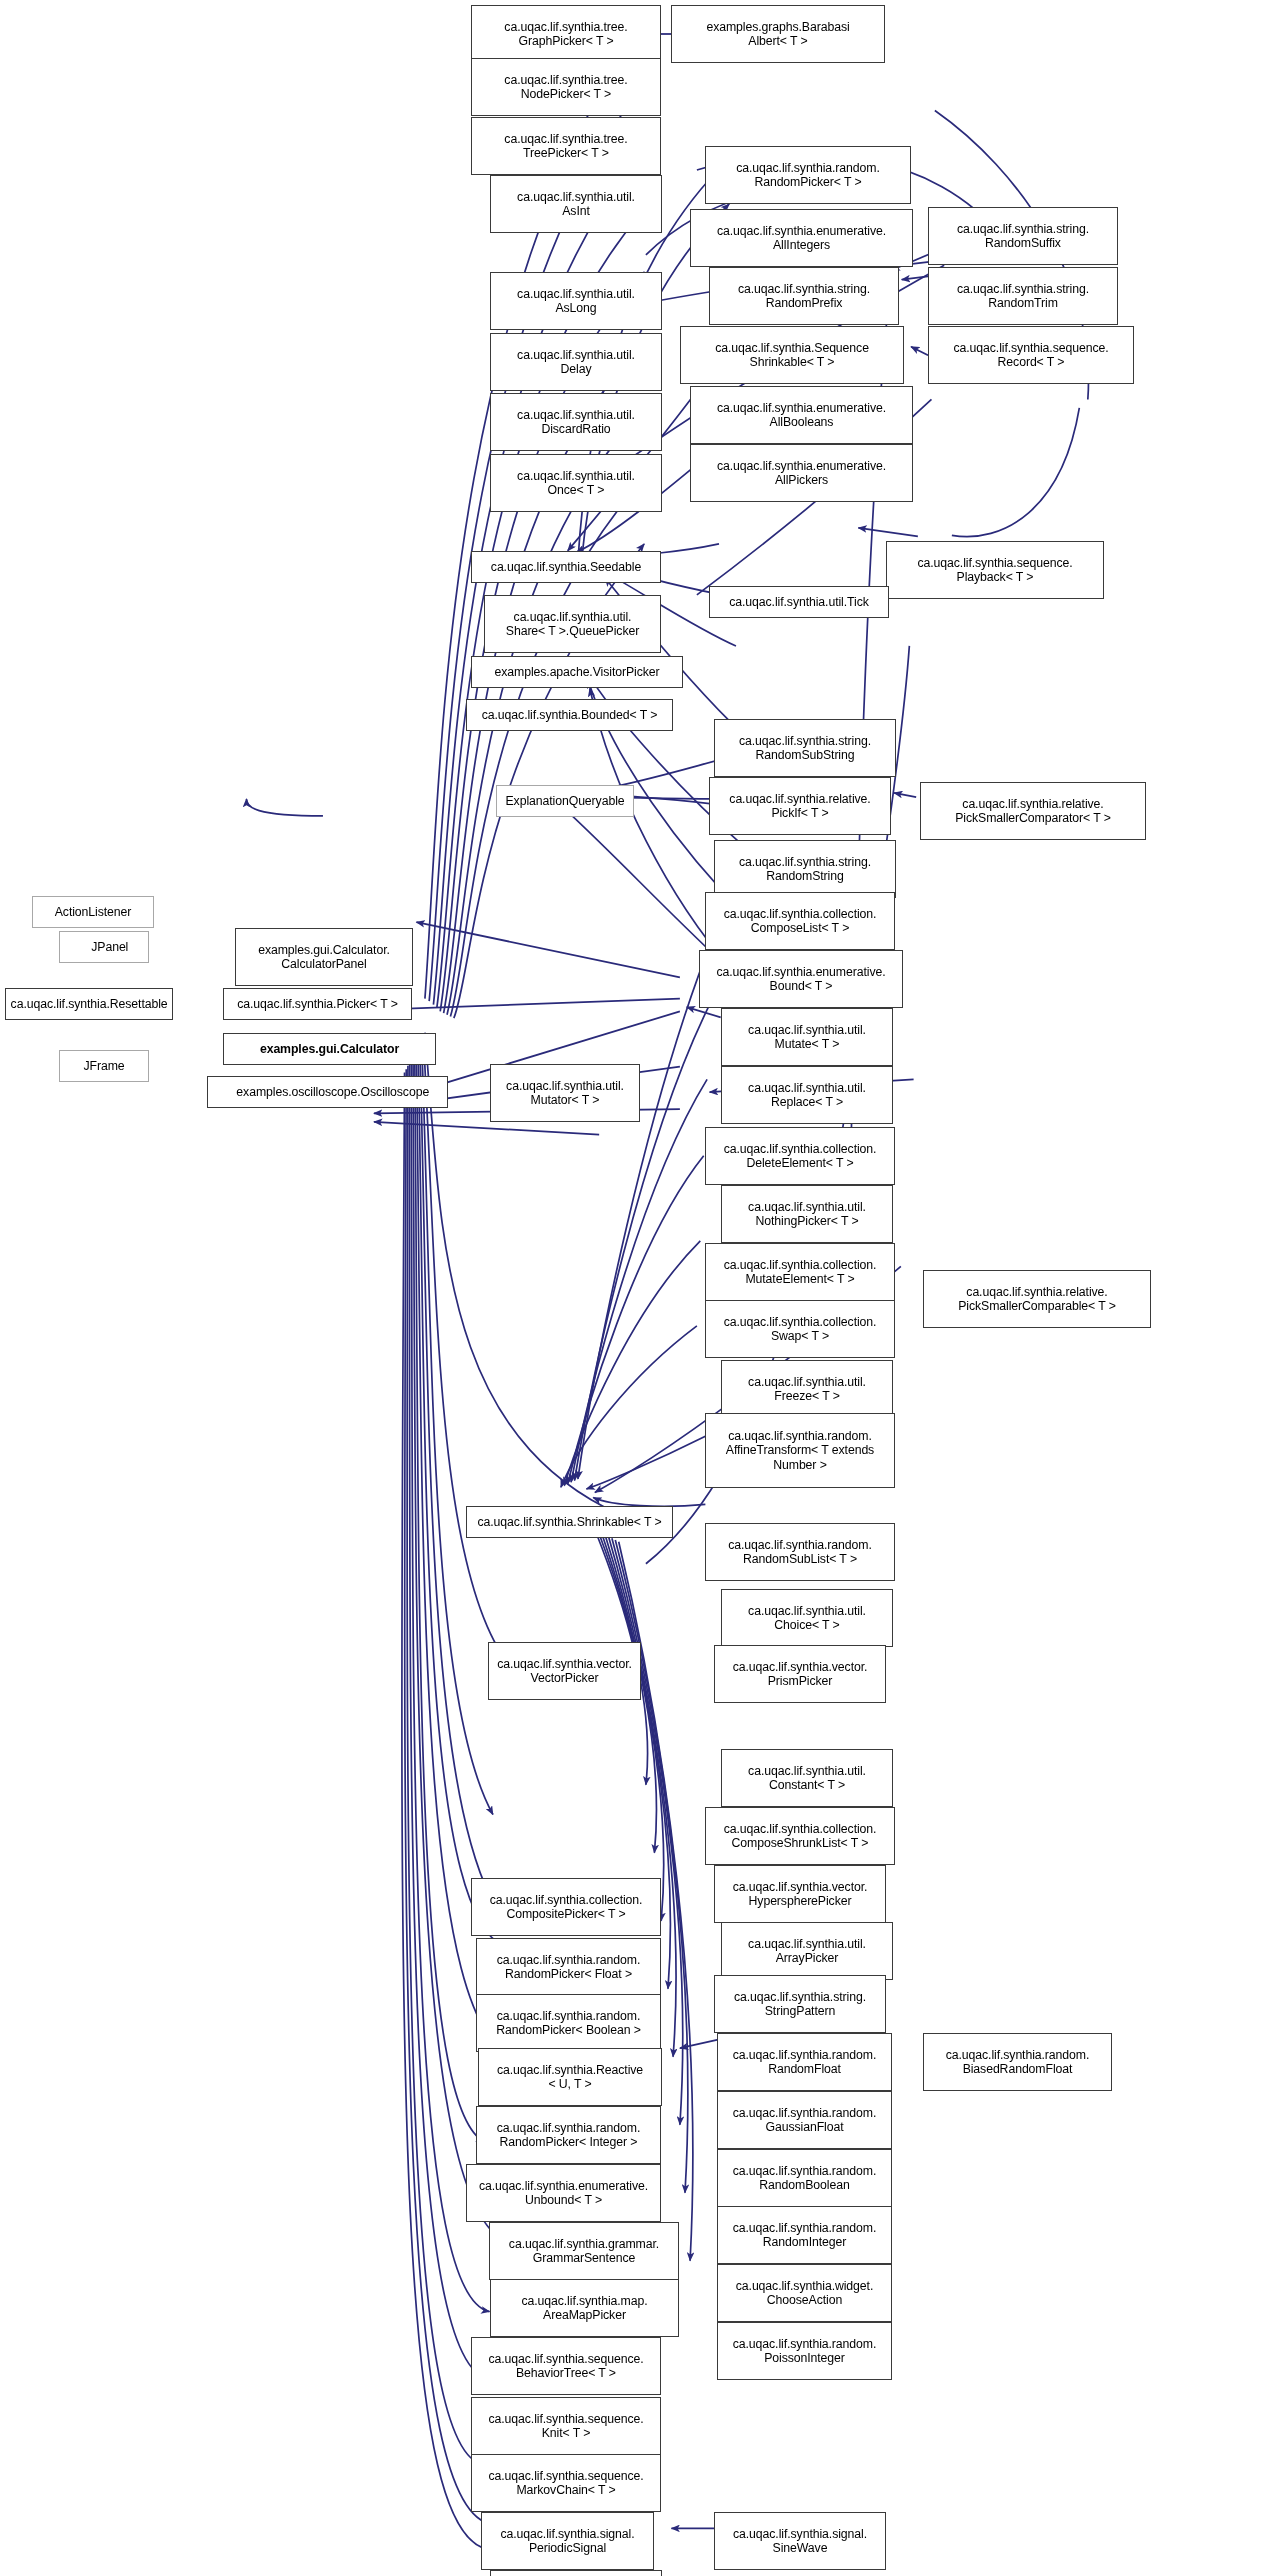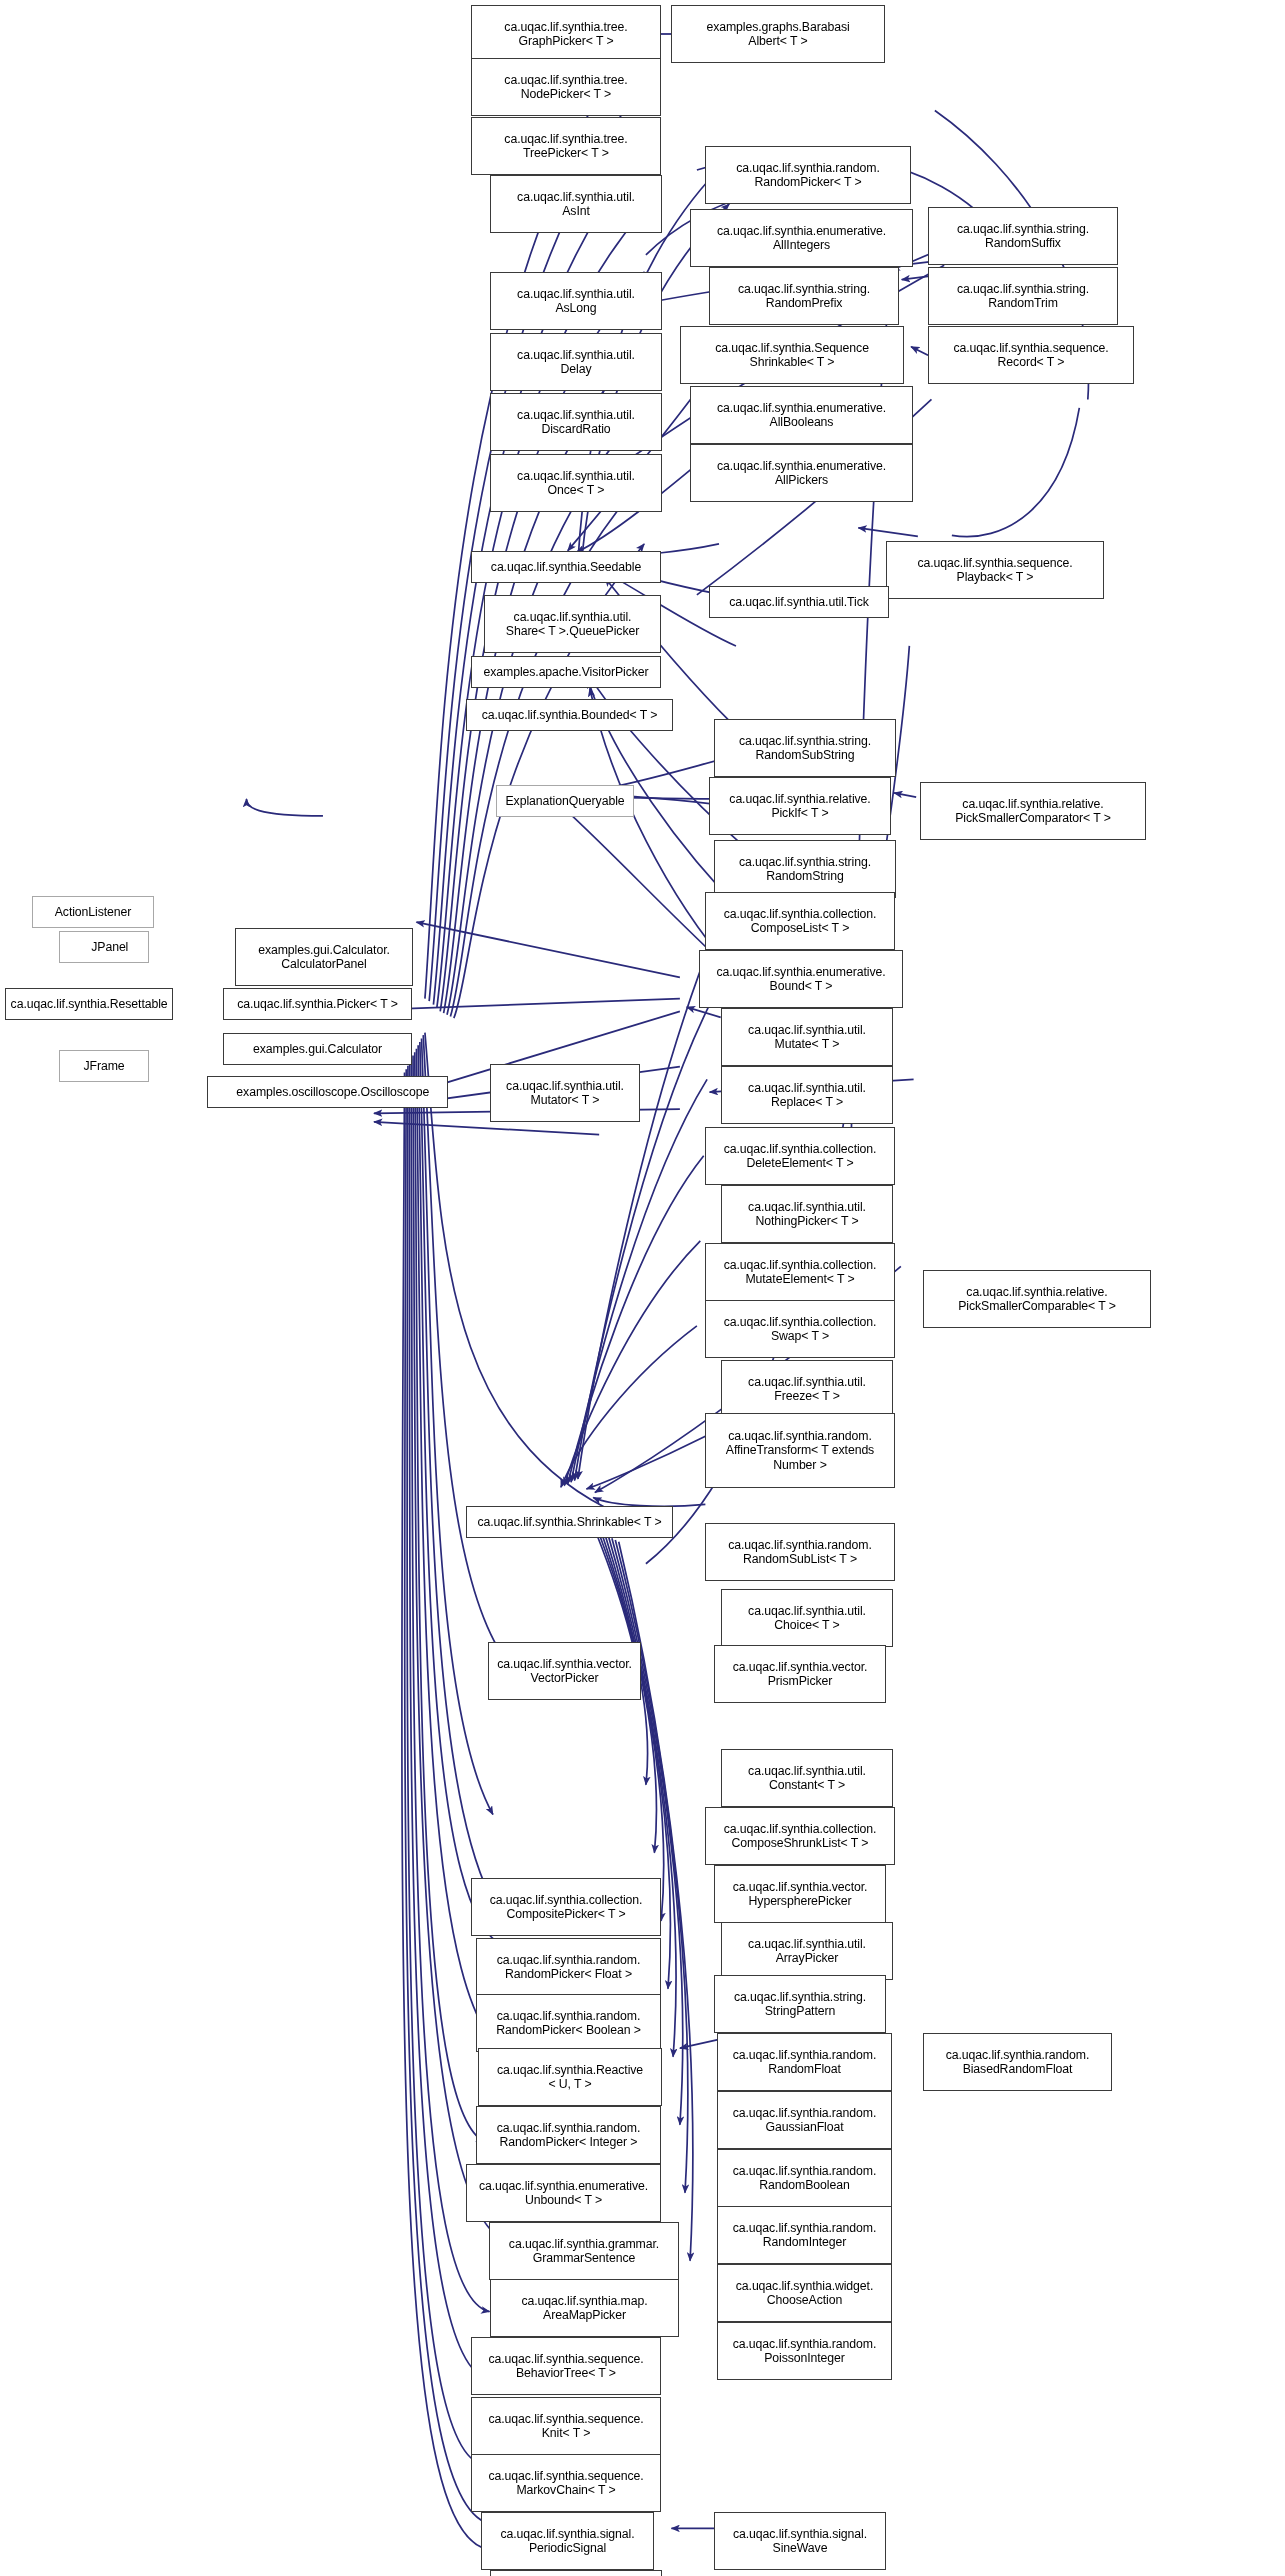--- a/index.html
+++ b/index.html
@@ -191,21 +191,21 @@
       <div class="node thick" style="left: 690px; top: 444px; width: 223px; height: 58px;">ca.uqac.lif.synthia.enumerative.
 AllPickers</div>
       <div class="node thick" style="left: 490px; top: 454px; width: 172px; height: 58px;">ca.uqac.lif.synthia.util.
 Once&lt; T &gt;</div>
       <div class="node thick" style="left: 471px; top: 551px; width: 190px; height: 32px;">ca.uqac.lif.synthia.Seedable</div>
       <div class="node thick" style="left: 886px; top: 541px; width: 218px; height: 58px;">ca.uqac.lif.synthia.sequence.
 Playback&lt; T &gt;</div>
       <div class="node thick" style="left: 484px; top: 595px; width: 177px; height: 58px;">ca.uqac.lif.synthia.util.
 Share&lt; T &gt;.QueuePicker</div>
       <div class="node thick" style="left: 709px; top: 586px; width: 180px; height: 32px; text-align: right;">ca.uqac.lif.synthia.util.Tick</div>
-      <div class="node thick" style="left: 471px; top: 656px; width: 190px; height: 32px;">examples.apache.VisitorPicker</div>
+      <div class="node thick" style="left: 471px; top: 656px; width: 212px; height: 32px;">examples.apache.VisitorPicker</div>
       <div class="node thick" style="left: 466px; top: 699px; width: 207px; height: 32px;">ca.uqac.lif.synthia.Bounded&lt; T &gt;</div>
       <div class="node thick" style="left: 714px; top: 719px; width: 182px; height: 58px;">ca.uqac.lif.synthia.string.
 RandomSubString</div>
       <div class="node light" style="left: 496px; top: 785px; width: 138px; height: 32px;">ExplanationQueryable</div>
       <div class="node thick" style="left: 709px; top: 777px; width: 182px; height: 58px;">ca.uqac.lif.synthia.relative.
 PickIf&lt; T &gt;</div>
       <div class="node thick" style="left: 920px; top: 782px; width: 226px; height: 58px;">ca.uqac.lif.synthia.relative.
 PickSmallerComparator&lt; T &gt;</div>
       <div class="node thick" style="left: 714px; top: 840px; width: 182px; height: 58px;">ca.uqac.lif.synthia.string.
 RandomString</div>
@@ -218,21 +218,21 @@
       <div class="node light" style="left: 32px; top: 896px; width: 122px; height: 32px;">ActionListener</div>
       <div class="node thick" style="left: 235px; top: 928px; width: 178px; height: 58px;">examples.gui.Calculator.
 CalculatorPanel</div>
       <div class="node light" style="left: 59px; top: 931px; width: 90px; height: 32px; padding-left: 14px;">JPanel</div>
       <div class="node thick" style="left: 5.1px; top: 988px; width: 168px; height: 32px;">ca.uqac.lif.synthia.Resettable</div>
       <div class="node thick" style="left: 223px; top: 988px; width: 189px; height: 32px;">ca.uqac.lif.synthia.Picker&lt; T &gt;</div>
       <div class="node thick" style="left: 721px; top: 1066px; width: 172px; height: 58px;">ca.uqac.lif.synthia.util.
 Replace&lt; T &gt;</div>
       <div class="node thick" style="left: 490px; top: 1064px; width: 150px; height: 58px;">ca.uqac.lif.synthia.util.
 Mutator&lt; T &gt;</div>
-      <div class="node thick" style="left: 223px; top: 1033px; width: 189px; height: 32px;">examples.gui.Calculator</div>
+      <div class="node thick" style="left: 223px; top: 1033px; width: 213px; height: 32px; font-weight: bold;">examples.gui.Calculator</div>
       <div class="node light" style="left: 59px; top: 1050px; width: 90px; height: 32px;">JFrame</div>
       <div class="node thick" style="left: 207px; top: 1076px; width: 241px; height: 32px; padding-left: 13px;">examples.oscilloscope.Oscilloscope</div>
       <div class="node thick" style="left: 705px; top: 1127px; width: 190px; height: 58px;">ca.uqac.lif.synthia.collection.
 DeleteElement&lt; T &gt;</div>
       <div class="node thick" style="left: 721px; top: 1185px; width: 172px; height: 58px;">ca.uqac.lif.synthia.util.
 NothingPicker&lt; T &gt;</div>
       <div class="node thick" style="left: 705px; top: 1243px; width: 190px; height: 58px;">ca.uqac.lif.synthia.collection.
 MutateElement&lt; T &gt;</div>
       <div class="node thick" style="left: 923px; top: 1270px; width: 228px; height: 58px;">ca.uqac.lif.synthia.relative.
 PickSmallerComparable&lt; T &gt;</div>

